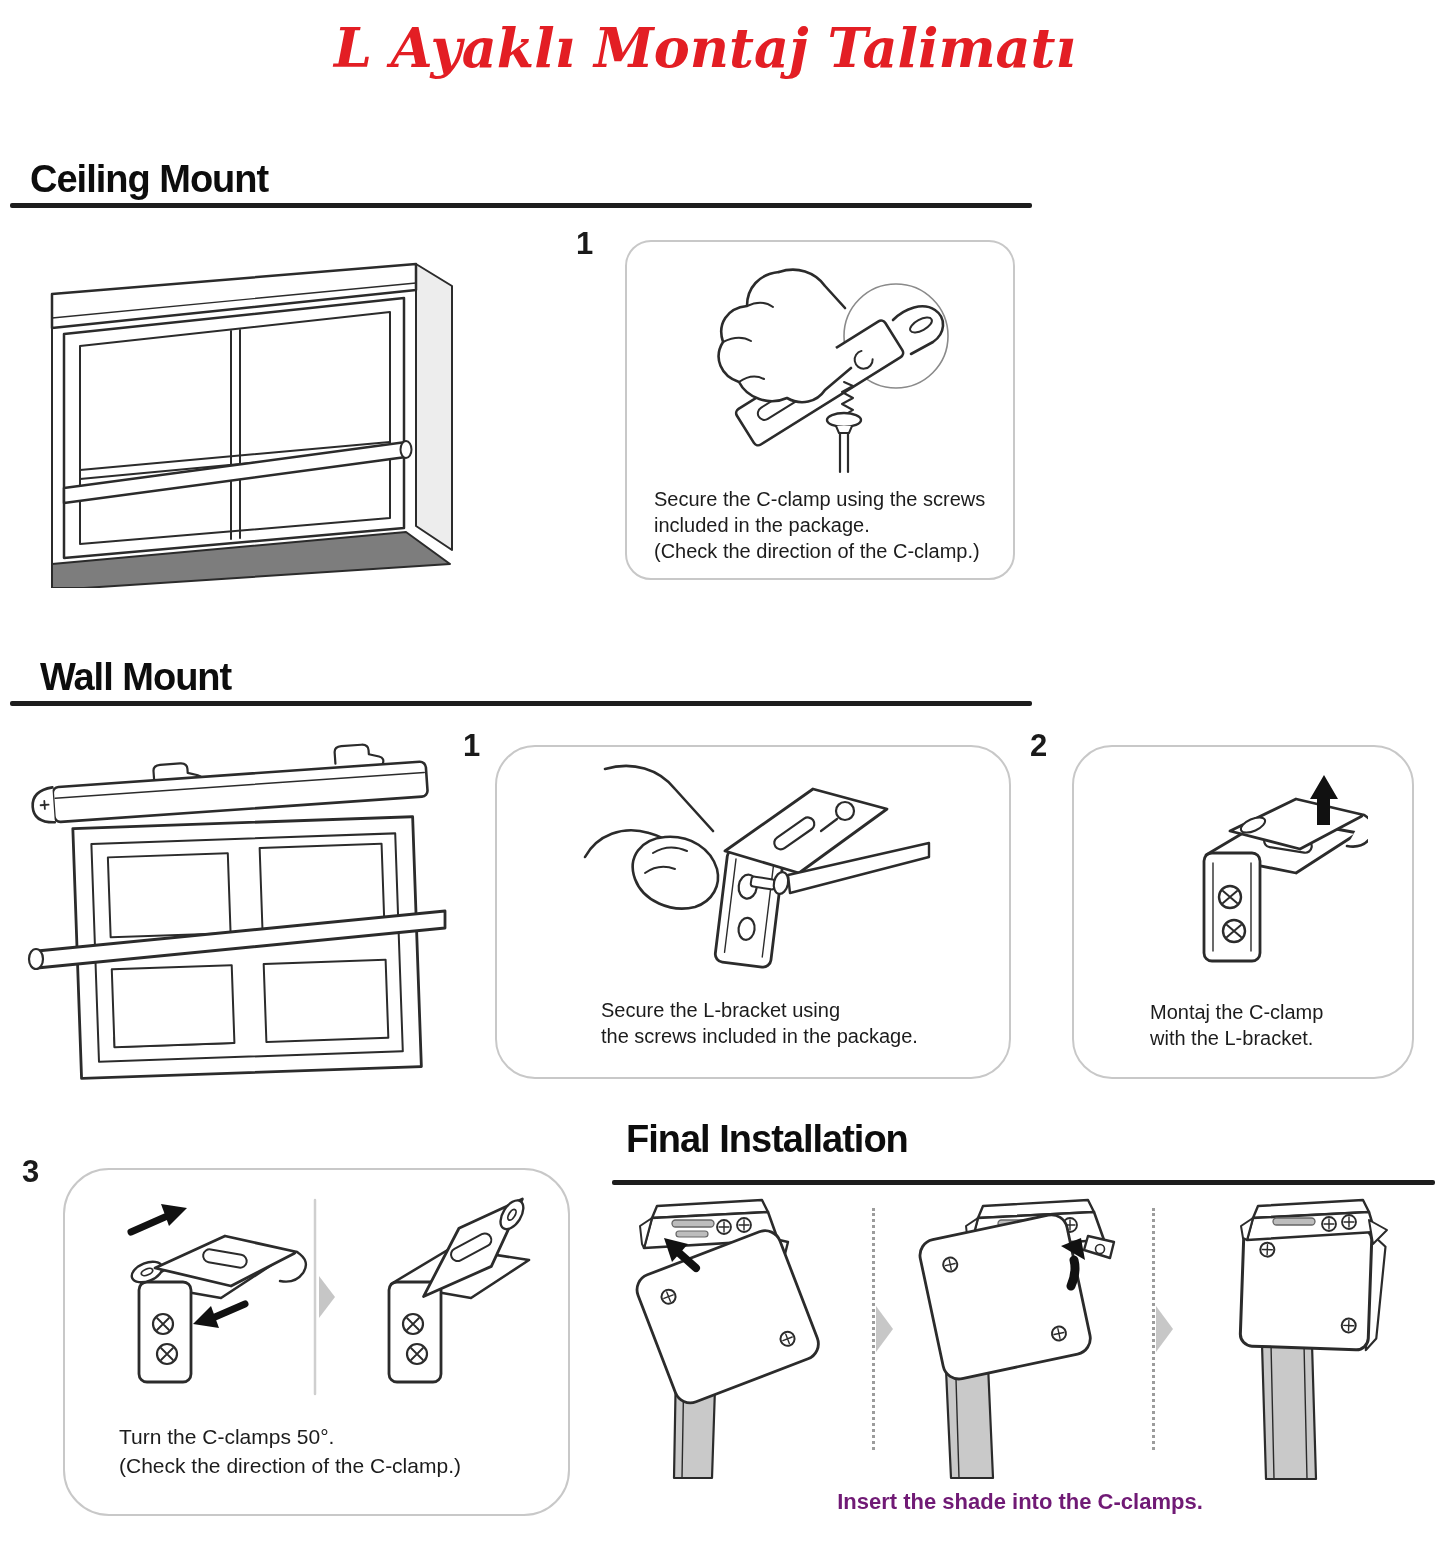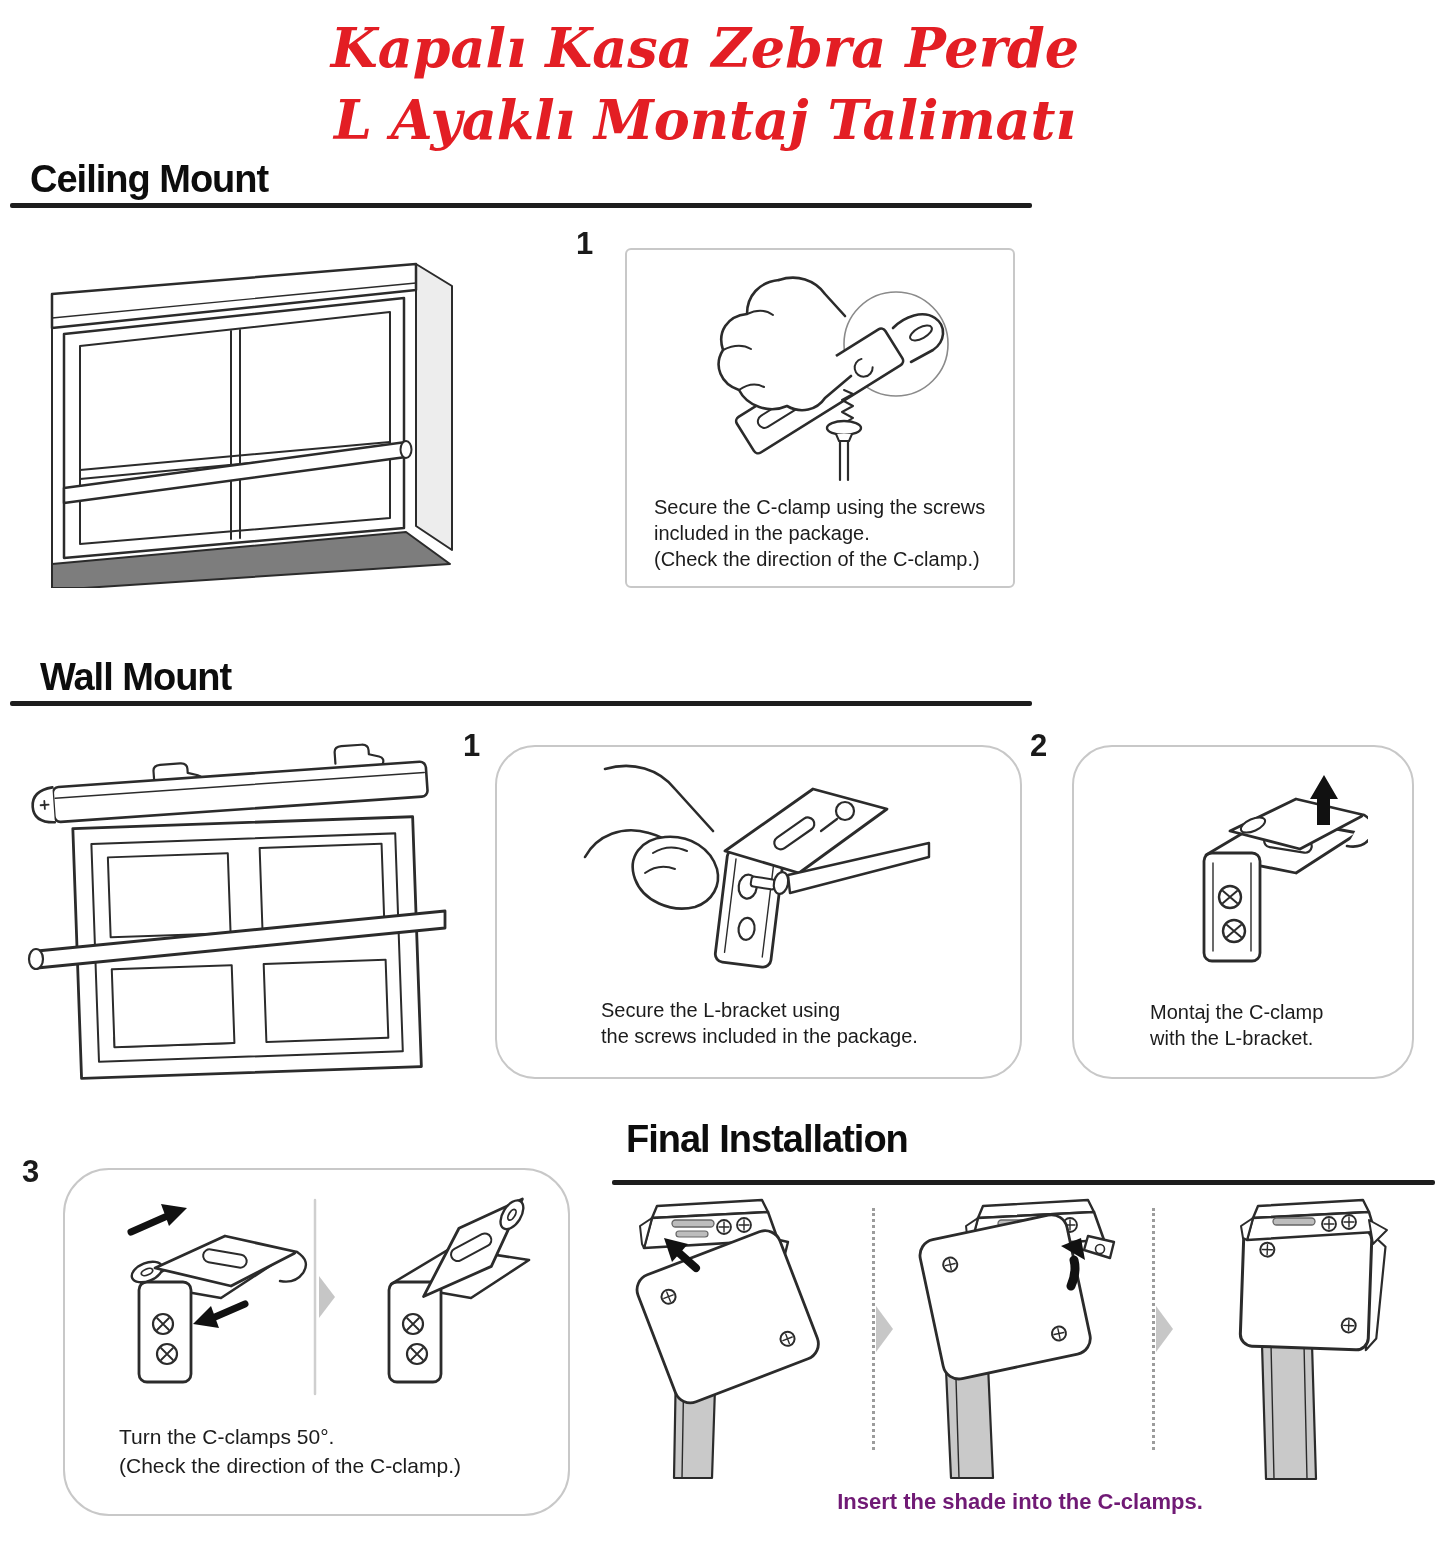--- a/index.html
+++ b/index.html
@@ -22,21 +22,20 @@
         border-bottom:23px solid transparent;border-left:17px solid #c7c7c7;}
   svg{display:block;}
   .lineart{stroke:#2b2b2b;stroke-linejoin:round;stroke-linecap:round;}
 </style>
 </head>
 <body>
 
 <div class="sheet">
 
   <div class="title" style="color: rgb(227, 30, 36);">
-    <div>Kapalı Kasa Zebra Perde</div>
     <div>L Ayaklı Montaj Talimatı</div>
   </div>
 
   <h2 class="sec" style="left:18px;top:146px;">Ceiling Mount</h2>
   <div class="rule" style="left:10px;top:203px;width:1022px;"></div>
 
   <svg style="position:absolute;left:38px;top:238px;" width="430" height="350" viewBox="0 0 430 350">
     <g class="lineart" fill="#fff" stroke-width="2.5">
       <polygon points="378,26 414,48 414,312 378,288" fill="#ededed" stroke-width="2"></polygon>
       <line x1="14" y1="56" x2="14" y2="330" stroke-width="2"></line>
@@ -49,21 +48,21 @@
       <line x1="42" y1="232" x2="352" y2="204" stroke-width="2"></line>
       <line x1="42" y1="241" x2="352" y2="212" stroke-width="2"></line>
       <polygon points="26,250 368,204 368,219 26,265"></polygon>
       <ellipse cx="368" cy="211.5" rx="5.5" ry="8.5" stroke-width="2"></ellipse>
       <polygon points="14,326 368,294 412,326 46,350 14,350" fill="#7d7d7d" stroke-width="2"></polygon>
     </g>
   </svg>
 
   <div class="num" style="left:576px;top:226px;">1</div>
 
-  <div class="card" style="left:625px;top:240px;width:386px;height:336px;border-radius:6px;margin-top:8px;">
+  <div class="card" style="left:625px;top:240px;width:386px;height:336px;border-radius:26px;">
     <svg style="left:32px;top:14px;" width="315" height="222" viewBox="0 0 315 222">
       <g class="lineart" fill="#fff">
         <circle cx="237" cy="80" r="52" fill="none" stroke="#8a8a8a" stroke-width="1.6"></circle>
         <g stroke-width="2.6">
           <g transform="rotate(-32 160 125)">
             <rect x="72" y="106" width="175" height="42" rx="5"></rect>
             <rect x="90" y="117" width="50" height="13" rx="6.5" stroke-width="2"></rect>
             <rect x="152" y="114" width="36" height="15" rx="7" stroke-width="2"></rect>
             <path d="M212,122 a9,9 0 1 0 5,13" fill="none" stroke-width="2"></path>
           </g>
@@ -111,21 +110,21 @@
         <path d="M38,40 q-21,2 -21,18 q0,16 21,17"></path>
         <line x1="25" y1="57" x2="33" y2="57" stroke-width="1.8"></line>
         <line x1="29" y1="53" x2="29" y2="61" stroke-width="1.8"></line>
       </g>
       <polygon points="22,216 430,176 430,193 22,233" stroke-width="2.8"></polygon>
       <ellipse cx="21" cy="224" rx="7" ry="10" stroke-width="2.2"></ellipse>
     </g>
   </svg>
 
   <div class="num" style="left:463px;top:728px;">1</div>
-  <div class="card" style="left:495px;top:745px;width:512px;height:330px;border-radius:40px;padding-left:11px;">
+  <div class="card" style="left:495px;top:745px;width:512px;height:330px;border-radius:40px;">
     <svg style="left:78px;top:12px;" width="360" height="230" viewBox="0 0 360 230">
       <g class="lineart" fill="#fff">
         <path d="M30,10 C58,2 84,10 100,30 L138,72" fill="none" stroke-width="2.6"></path>
         <path d="M10,98 C22,76 48,66 74,74 C96,80 112,94 120,110" fill="none" stroke-width="2.6"></path>
         <path d="M60,120 C52,98 66,80 90,78 C116,76 136,90 142,110 C146,126 138,142 120,148 C96,154 68,142 60,120 Z" stroke-width="2.6"></path>
         <path d="M78,94 q16,-10 34,-2" fill="none" stroke-width="2"></path>
         <path d="M70,114 q14,-10 30,-4" fill="none" stroke-width="2"></path>
         <g transform="rotate(7 174 150)" stroke-width="2.8">
           <rect x="146" y="92" width="56" height="114" rx="8"></rect>
           <line x1="155" y1="102" x2="155" y2="196" stroke-width="1.4"></line>

